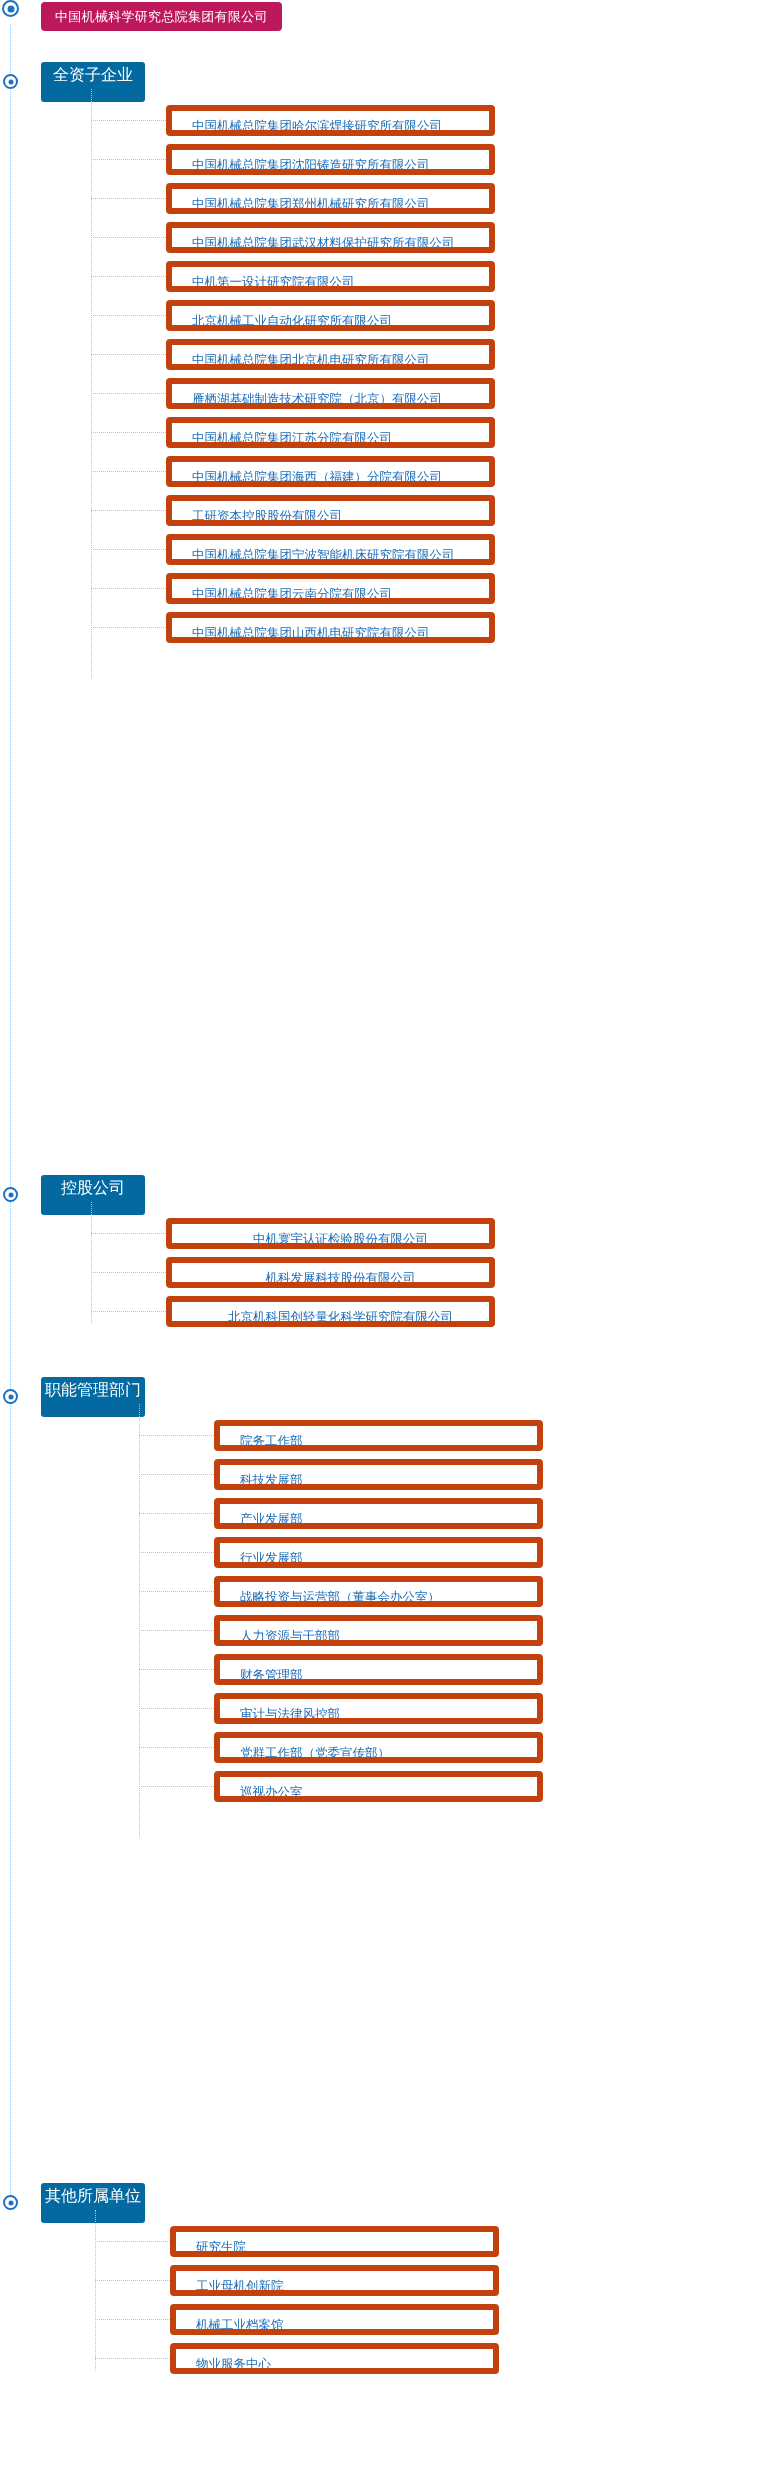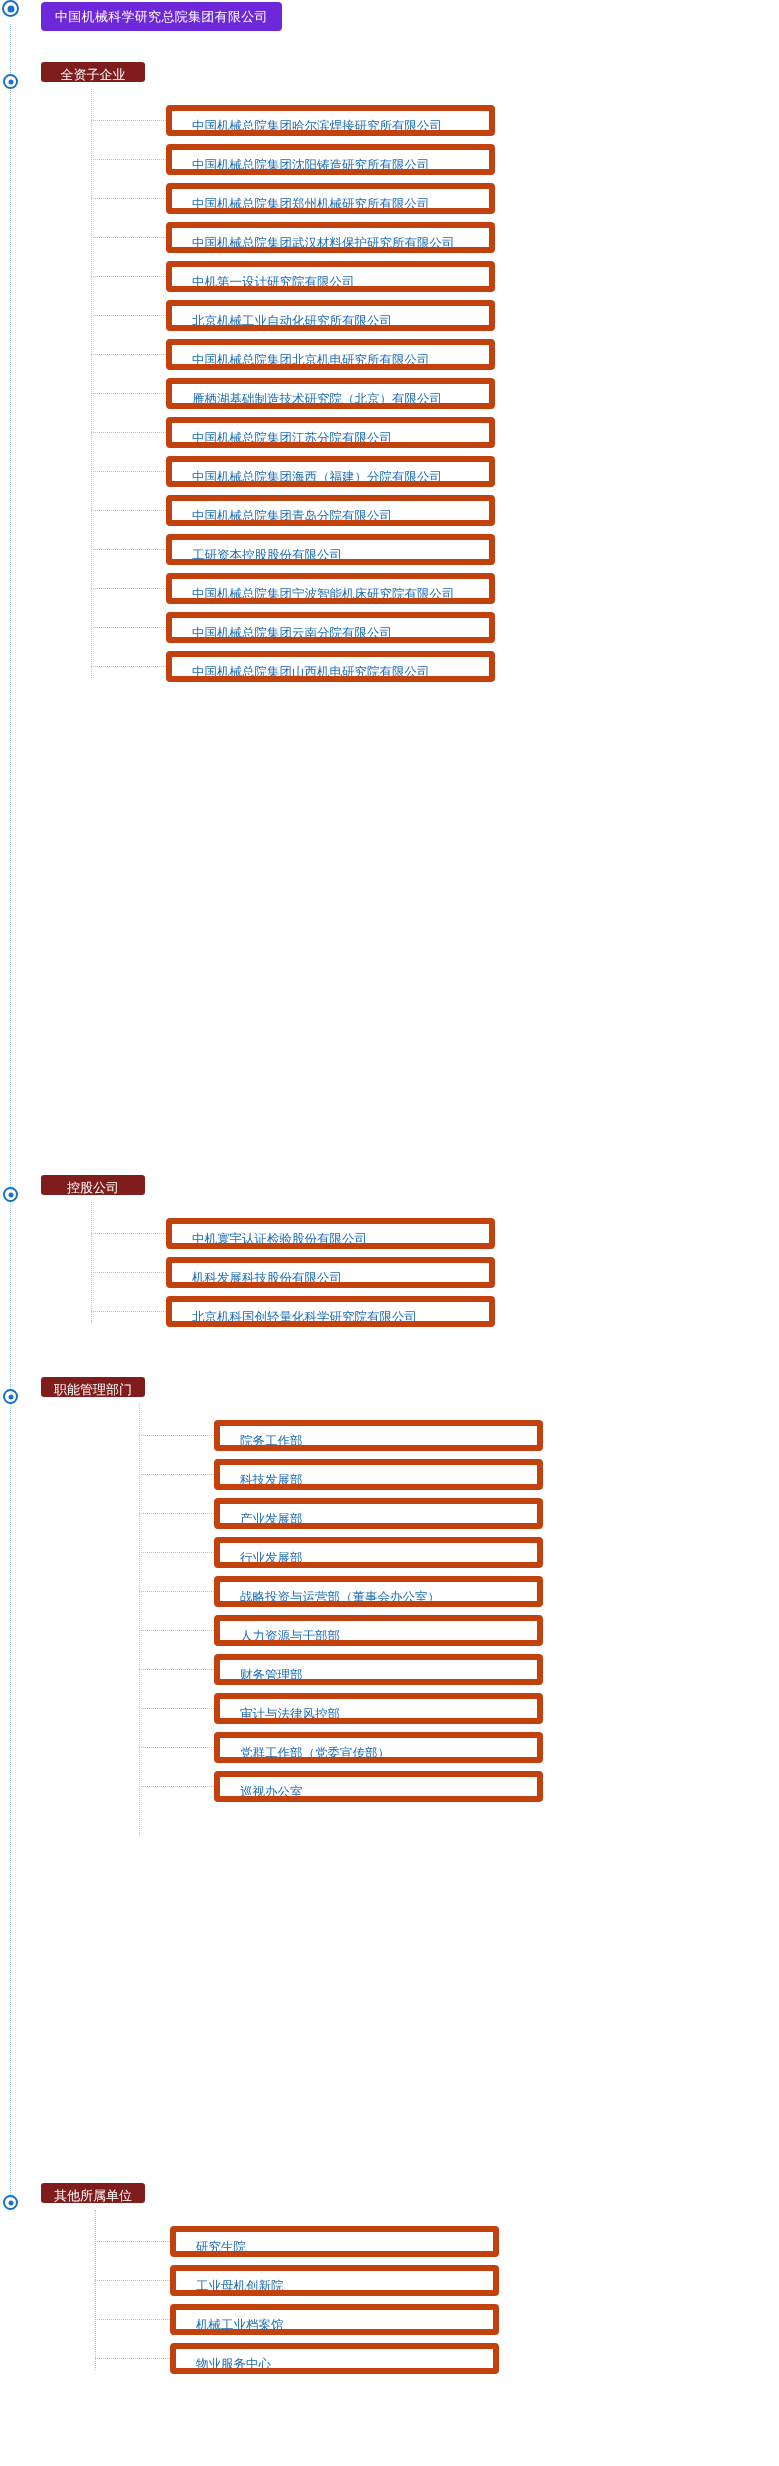--- a/index.html
+++ b/index.html
@@ -54,46 +54,46 @@
     left: 0; top: 0;
     width: 779px;
     height: 33px;
   }
   #root-badge {
     position: absolute;
     left: 41px;
     top: 2px;
     height: 29px;
     padding: 0 14px;
-    background: #6d28d9;
+    background: #be185d;
     border-radius: 4px;
     color: #ffffff;
     font-size: 13px;
     line-height: 29px;
     white-space: nowrap;
     letter-spacing: .3px;
   }
 
   
   .section { position: relative; }
   .section-head {
     position: relative;
     height: 40px;
   }
   .section-head-dot { top: 12px; }
   .section-badge {
     position: absolute;
     left: 41px;
     top: 0;
     width: 104px;
-    height: 20px;
-    background: #7f1d1d;
+    height: 40px;
+    background: #0369a1;
     border-radius: 3px;
     color: #ffffff;
-    font-size: 13px;
+    font-size: 16px;
     line-height: 26px;
     text-align: center;
     white-space: nowrap;
   }
 
   
   .children {
     position: relative;
     padding-top: 8px;
   }
@@ -179,42 +179,39 @@
         <div class="child-row">
           <div class="card">雁栖湖基础制造技术研究院（北京）有限公司</div>
         </div>
         <div class="child-row">
           <div class="card">中国机械总院集团江苏分院有限公司</div>
         </div>
         <div class="child-row">
           <div class="card">中国机械总院集团海西（福建）分院有限公司</div>
         </div>
         <div class="child-row">
-          <div class="card">中国机械总院集团青岛分院有限公司</div>
-        </div>
-        <div class="child-row">
           <div class="card">工研资本控股股份有限公司</div>
         </div>
         <div class="child-row">
           <div class="card">中国机械总院集团宁波智能机床研究院有限公司</div>
         </div>
         <div class="child-row">
           <div class="card">中国机械总院集团云南分院有限公司</div>
         </div>
         <div class="child-row">
           <div class="card">中国机械总院集团山西机电研究院有限公司</div>
         </div>
       </div>
     </div>
     <div class="section" style="position: absolute; left: 0px; top: 1152px; width: 779px; margin-top: 23px;">
       <div class="section-head">
         <span class="node-dot section-head-dot"></span>
         <div class="section-badge">控股公司</div>
       </div>
-      <div class="children" style="position: absolute; left: 0px; top: 39px; width: 779px; padding-top: 0px;">
+      <div class="children" style="position: absolute; left: 0px; top: 39px; width: 779px; padding-top: 0px; text-align: center;">
         <div class="spine" style="top: -12px; height: 121px;"></div>
         <div class="child-row">
           <div class="card">中机寰宇认证检验股份有限公司</div>
         </div>
         <div class="child-row">
           <div class="card">机科发展科技股份有限公司</div>
         </div>
         <div class="child-row">
           <div class="card">北京机科国创轻量化科学研究院有限公司</div>
         </div>

